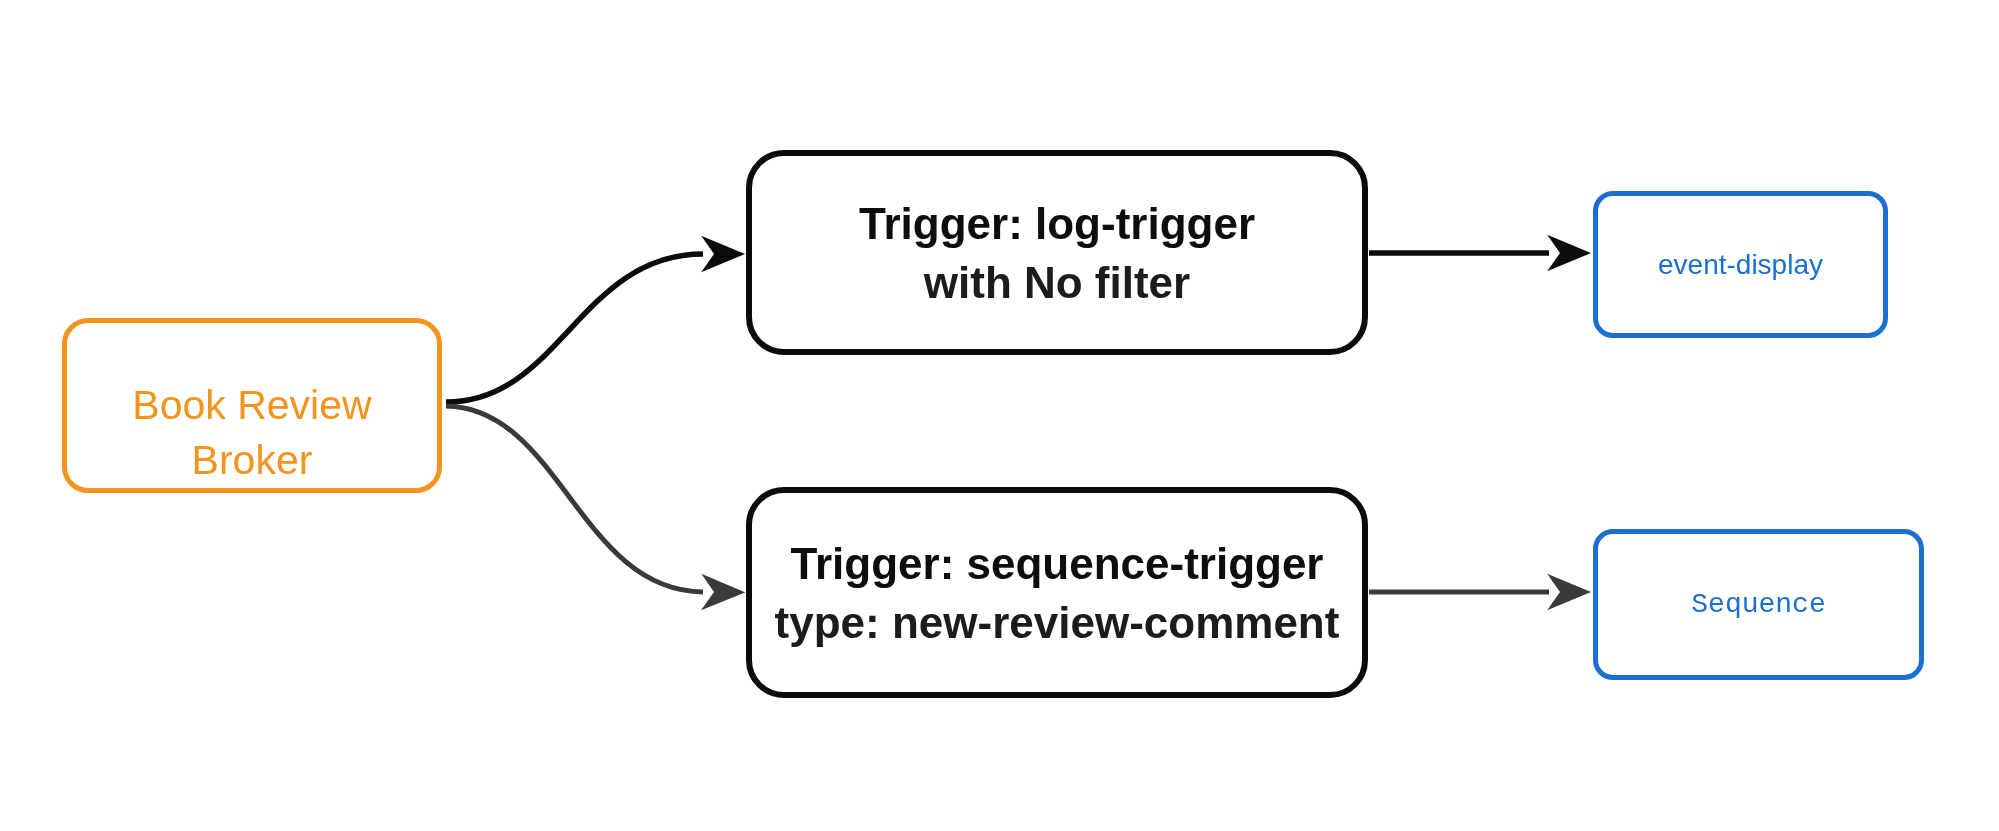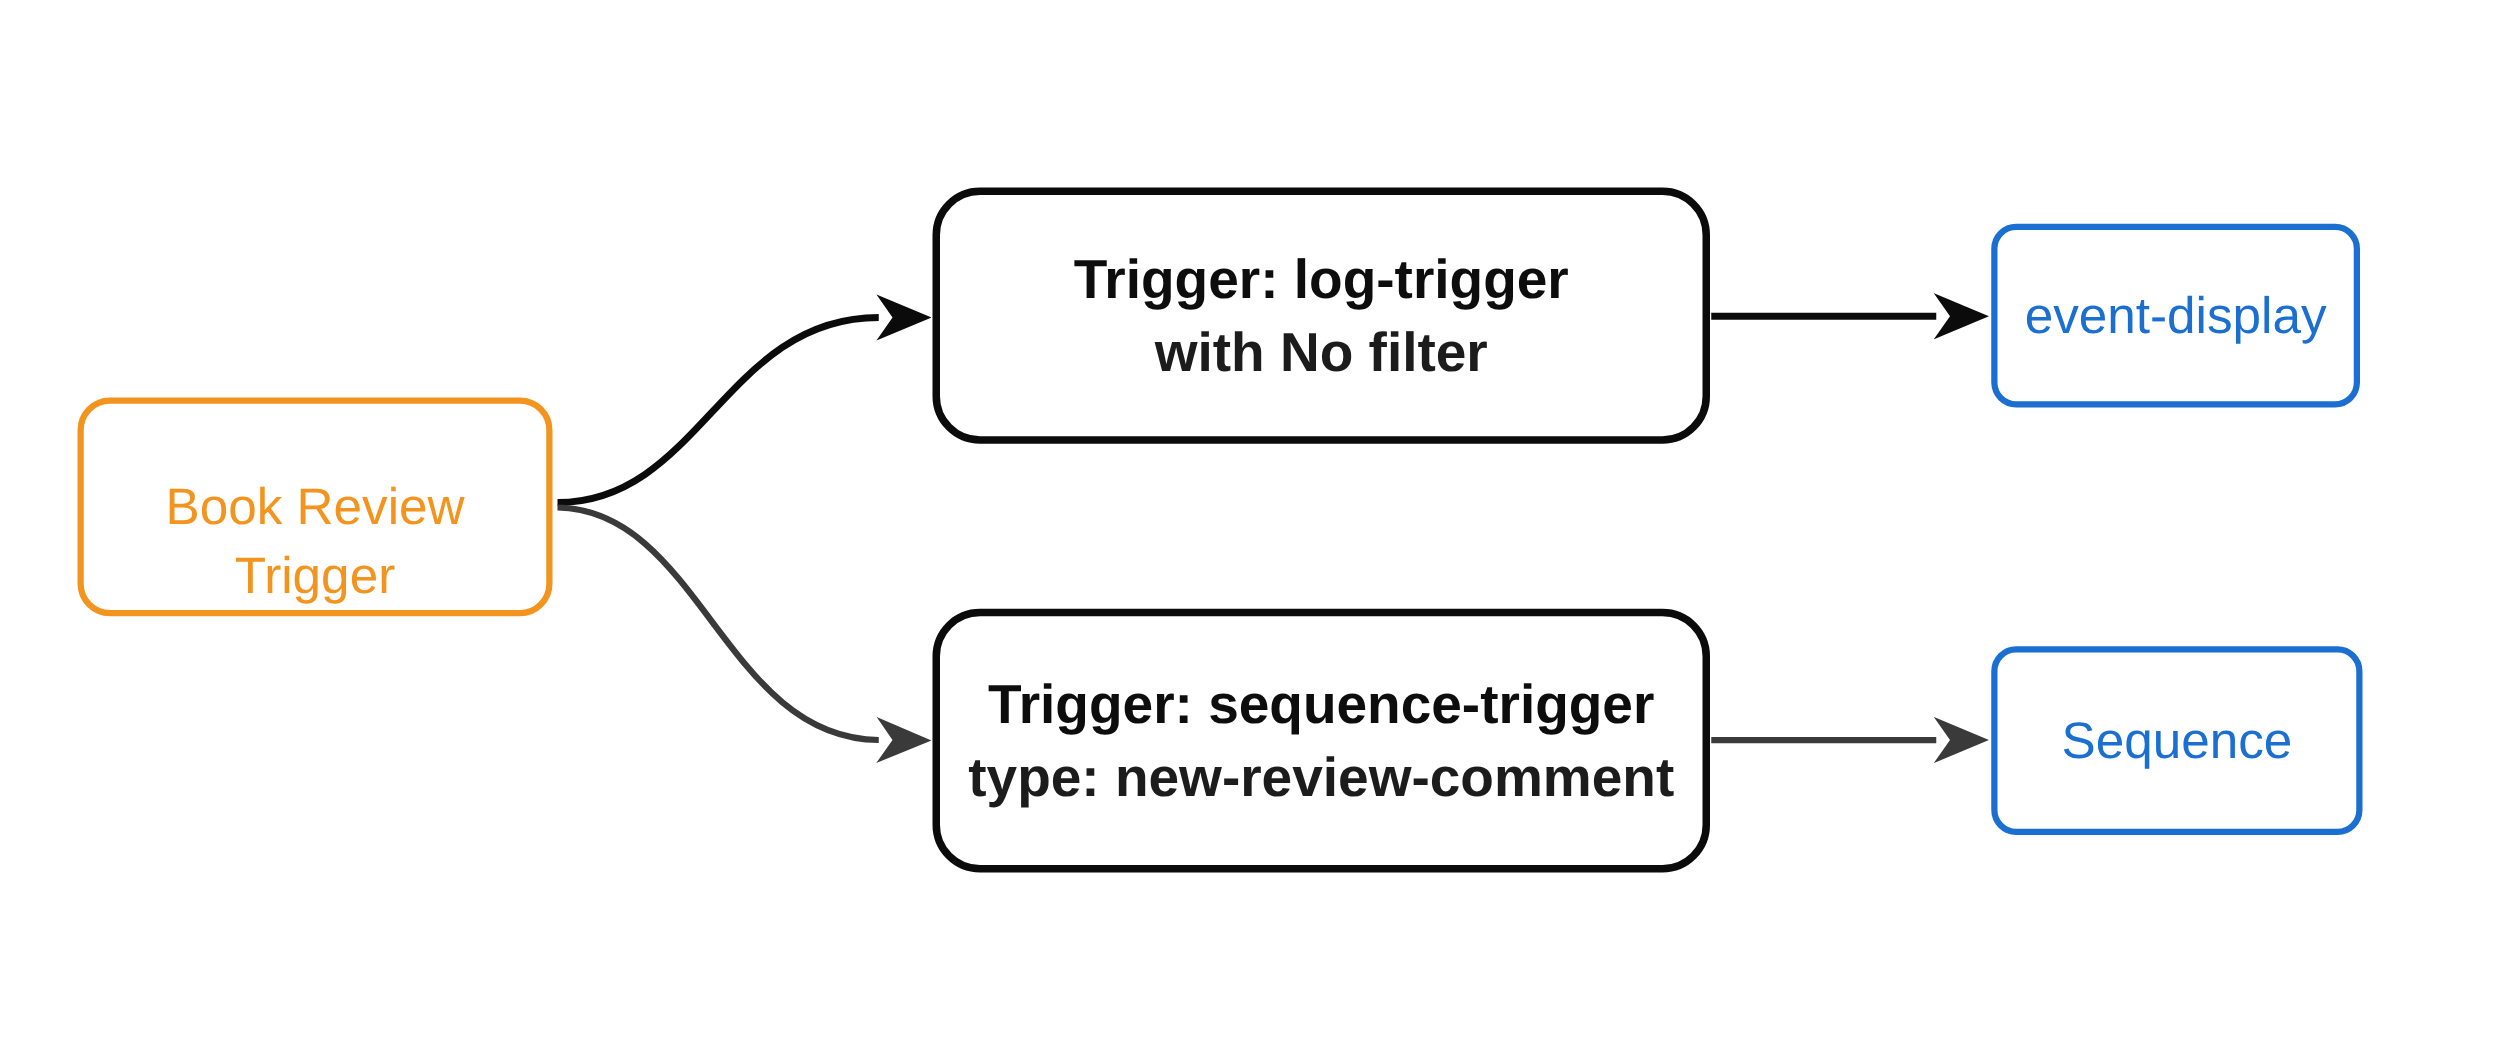--- a/index.html
+++ b/index.html
@@ -68,33 +68,35 @@
     color: #0d0d0d;
   }
   .trigger-subtitle {
     font-weight: bold;
     color: #1c1c1c;
   }
   .node-sink {
     border: 5px solid #1B6FD1;
     border-radius: 20px;
     color: #1B6FD1;
-    font-size: 41px;
+    font-size: 28px;
+    margin-top: 12px;
   }
   .node-event-display {
     left: 1593px;
     top: 179px;
     width: 295px;
     height: 147px;
   }
   .node-sequence {
     left: 1593px;
     top: 517px;
-    width: 297px;
+    width: 331px;
     height: 151px;
+    font-family: Liberation Mono, monospace;
   }
 </style>
 </head>
 <body>
 
 <div class="canvas">
 
   <svg class="edges-layer" id="edges-layer" viewBox="0 0 1999 831" xmlns="http://www.w3.org/2000/svg">
     <defs id="edge-defs">
         <marker id="edge-broker-to-trigger-log-head" viewBox="0 0 12 10" markerWidth="44" markerHeight="38" markerUnits="userSpaceOnUse" refX="0.5" refY="5" orient="auto">
@@ -111,21 +113,21 @@
         </marker>
       </defs>
   <path d="M 446 402 C 560 402 580 254 703 254" fill="none" stroke="#0b0b0b" stroke-width="5.5" stroke-linecap="butt" marker-end="url(#edge-broker-to-trigger-log-head)"></path>
       <path d="M 446 406 C 560 408 580 591 703 592" fill="none" stroke="#3a3a3a" stroke-width="5" stroke-linecap="butt" marker-end="url(#edge-broker-to-trigger-sequence-head)"></path>
       <path d="M 1369 253 L 1549 253" fill="none" stroke="#0b0b0b" stroke-width="5.5" stroke-linecap="butt" marker-end="url(#edge-trigger-log-to-event-display-head)"></path>
       <path d="M 1369 592 L 1549 592" fill="none" stroke="#3a3a3a" stroke-width="5" stroke-linecap="butt" marker-end="url(#edge-trigger-sequence-to-sequence-head)"></path>
     </svg>
 
   <div class="node node-broker">
     <div>Book Review</div>
-    <div>Trigger</div>
+    <div>Broker</div>
   </div>
 
   <div class="node node-trigger node-trigger-log">
     <div class="trigger-title">Trigger: log-trigger</div>
     <div class="trigger-subtitle">with No filter</div>
   </div>
 
   <div class="node node-trigger node-trigger-sequence">
     <div class="trigger-title">Trigger: sequence-trigger</div>
     <div class="trigger-subtitle">type: new-review-comment</div>

